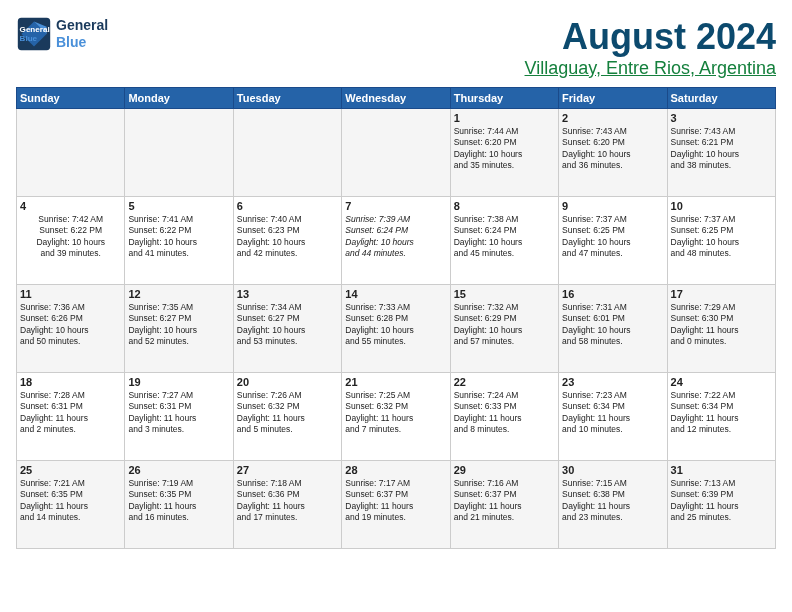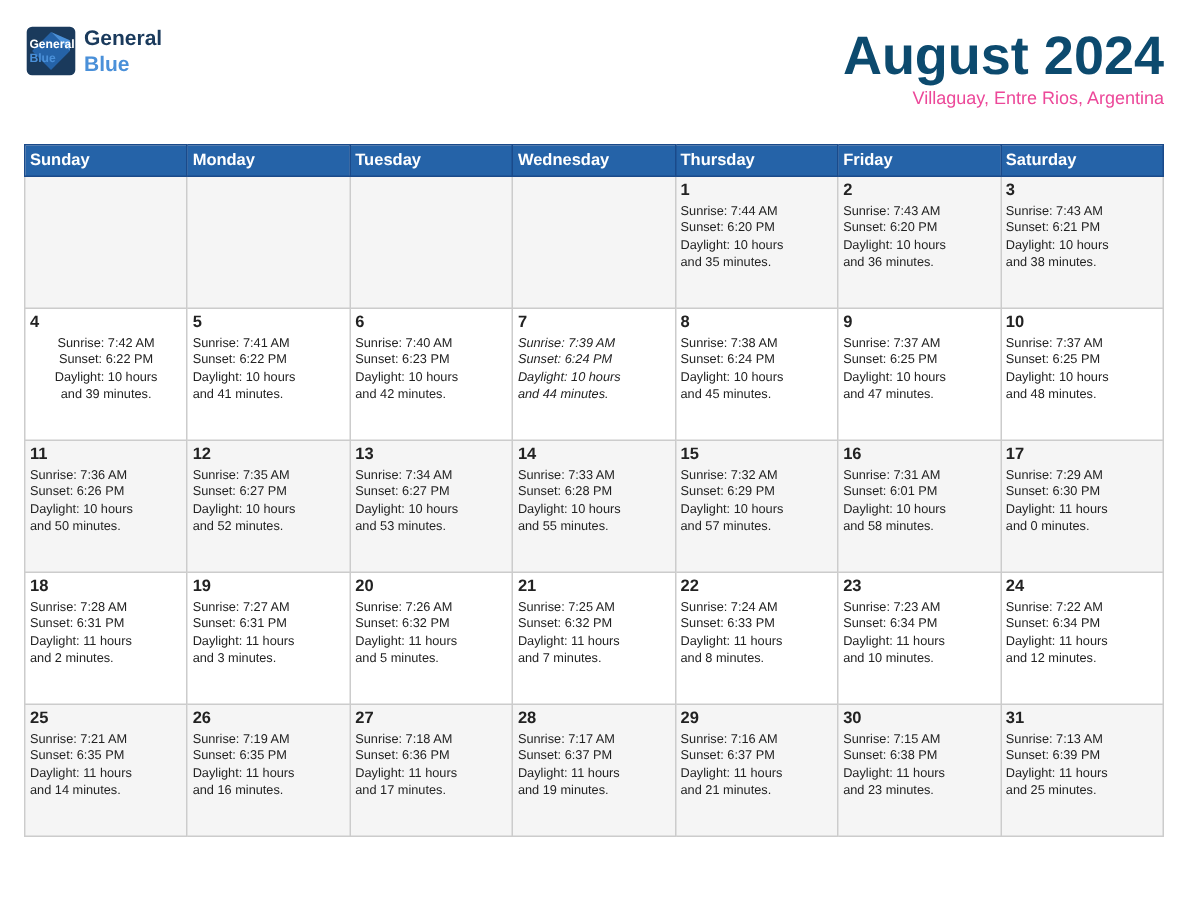--- a/index.html
+++ b/index.html
@@ -40,30 +40,30 @@
     }
     .title-section {
       text-align: right;
     }
     .main-title {
       font-size: 36px;
       font-weight: bold;
       color: #0c4a6e;
     }
     .subtitle {
-      font-size: 12px;
-      color: #ec4899;
+      font-size: 18px;
+      color: #15803d;
+      text-decoration: underline;
     }
     .calendar {
       flex: 1;
       border: 1px solid #ccc;
       border-collapse: collapse;
       width: 100%;
       table-layout: fixed;
-      margin-top: 16px;
     }
     .calendar thead tr th {
       background: #2563a8;
       color: #fff;
       font-size: 11px;
       font-weight: bold;
       padding: 4px 3px;
       text-align: left;
       border: 1px solid #1a4a8a;
     }

